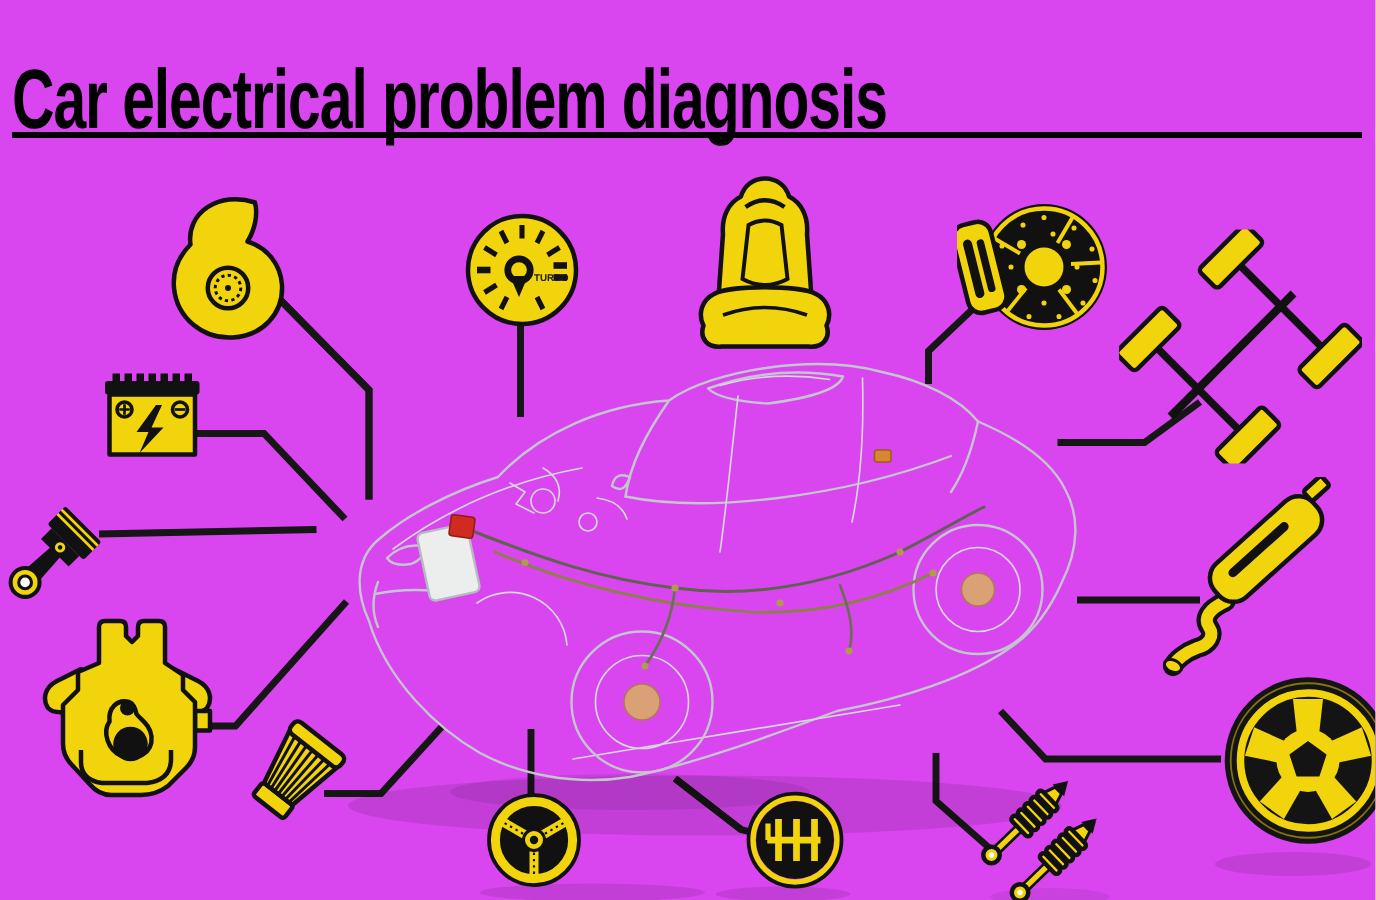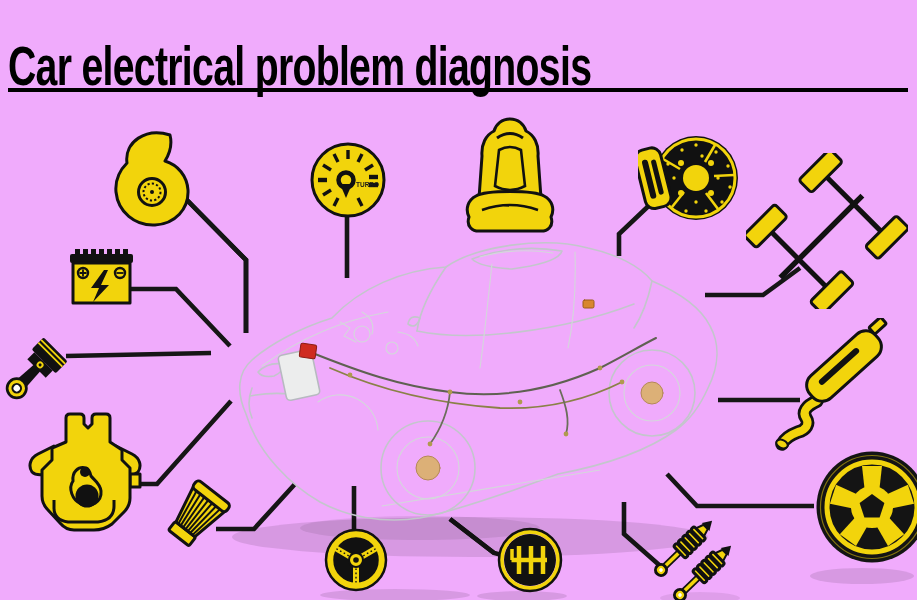--- a/index.html
+++ b/index.html
@@ -1,18 +1,18 @@
 <!DOCTYPE html>
 <html><head>
 <meta charset="utf-8">
 <style>
   html,body{margin:0;padding:0;background:#fff;}
   :root{ --yellow:#F2D40C; --ink:#111; }
   .stage{
-    position:relative; width:917px; height:600px; background:#f0abfc;
+    position:relative; width:917px; height:600px; background:#d946ef;
     overflow:hidden; font-family:"Liberation Sans", sans-serif;
   }
   .title{
     position:absolute; left:8px; top:33px; margin:0;
     font-size:56px; font-weight:bold; letter-spacing:-1px; color:#000;
     transform:scaleX(0.70); transform-origin:left center; white-space:nowrap;
   }
   .rule{ position:absolute; left:8px; top:88px; width:900px; height:4px; background:#000; }
   .icon{ position:absolute; }
   svg{ display:block; }

